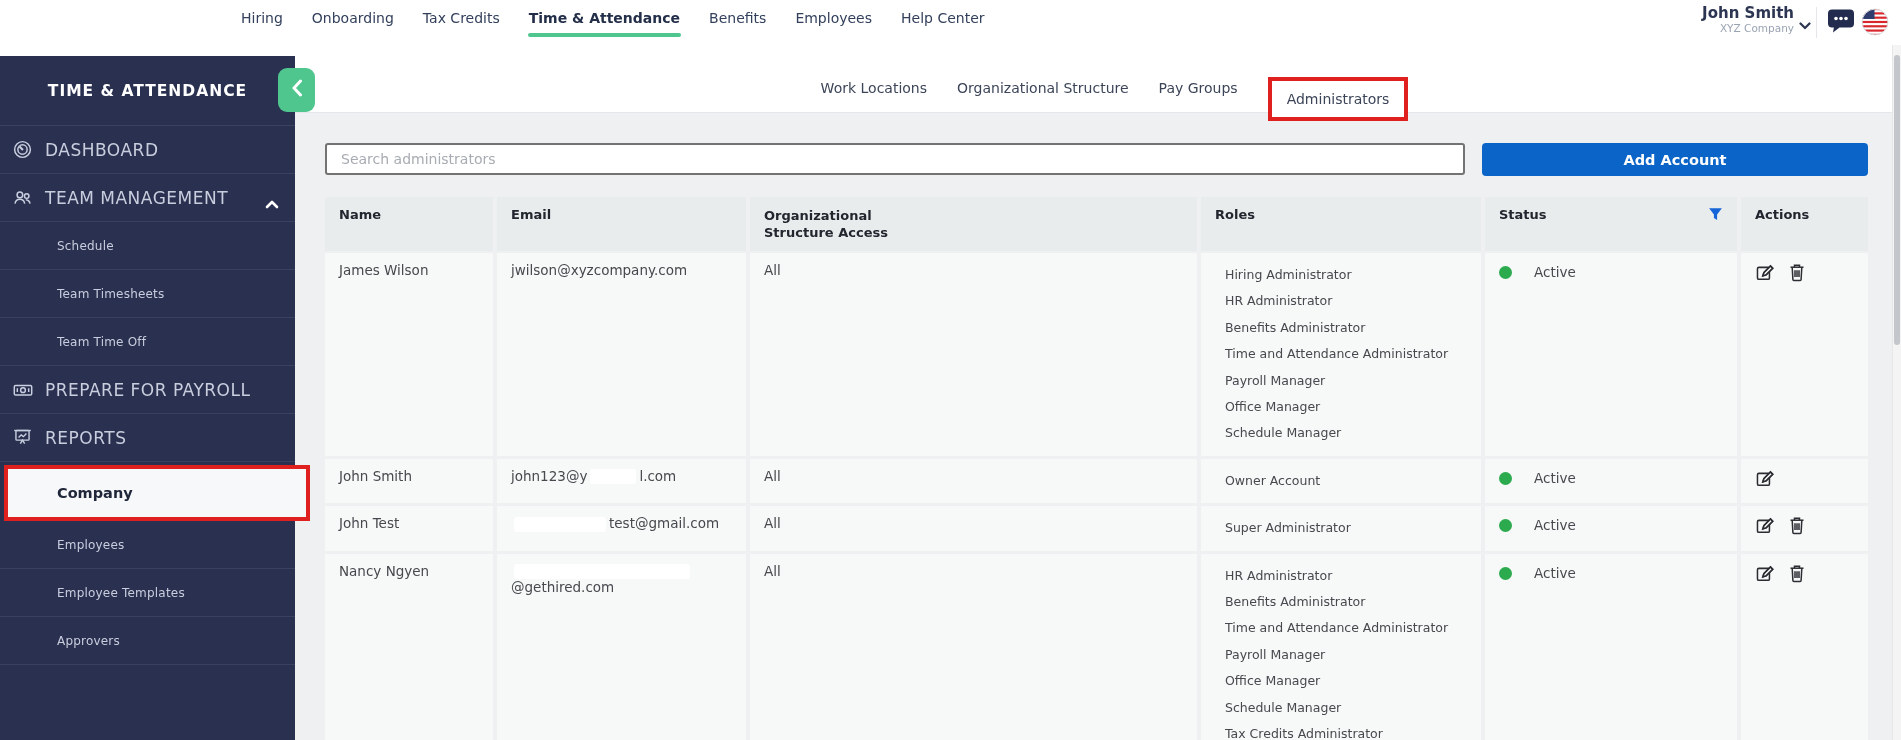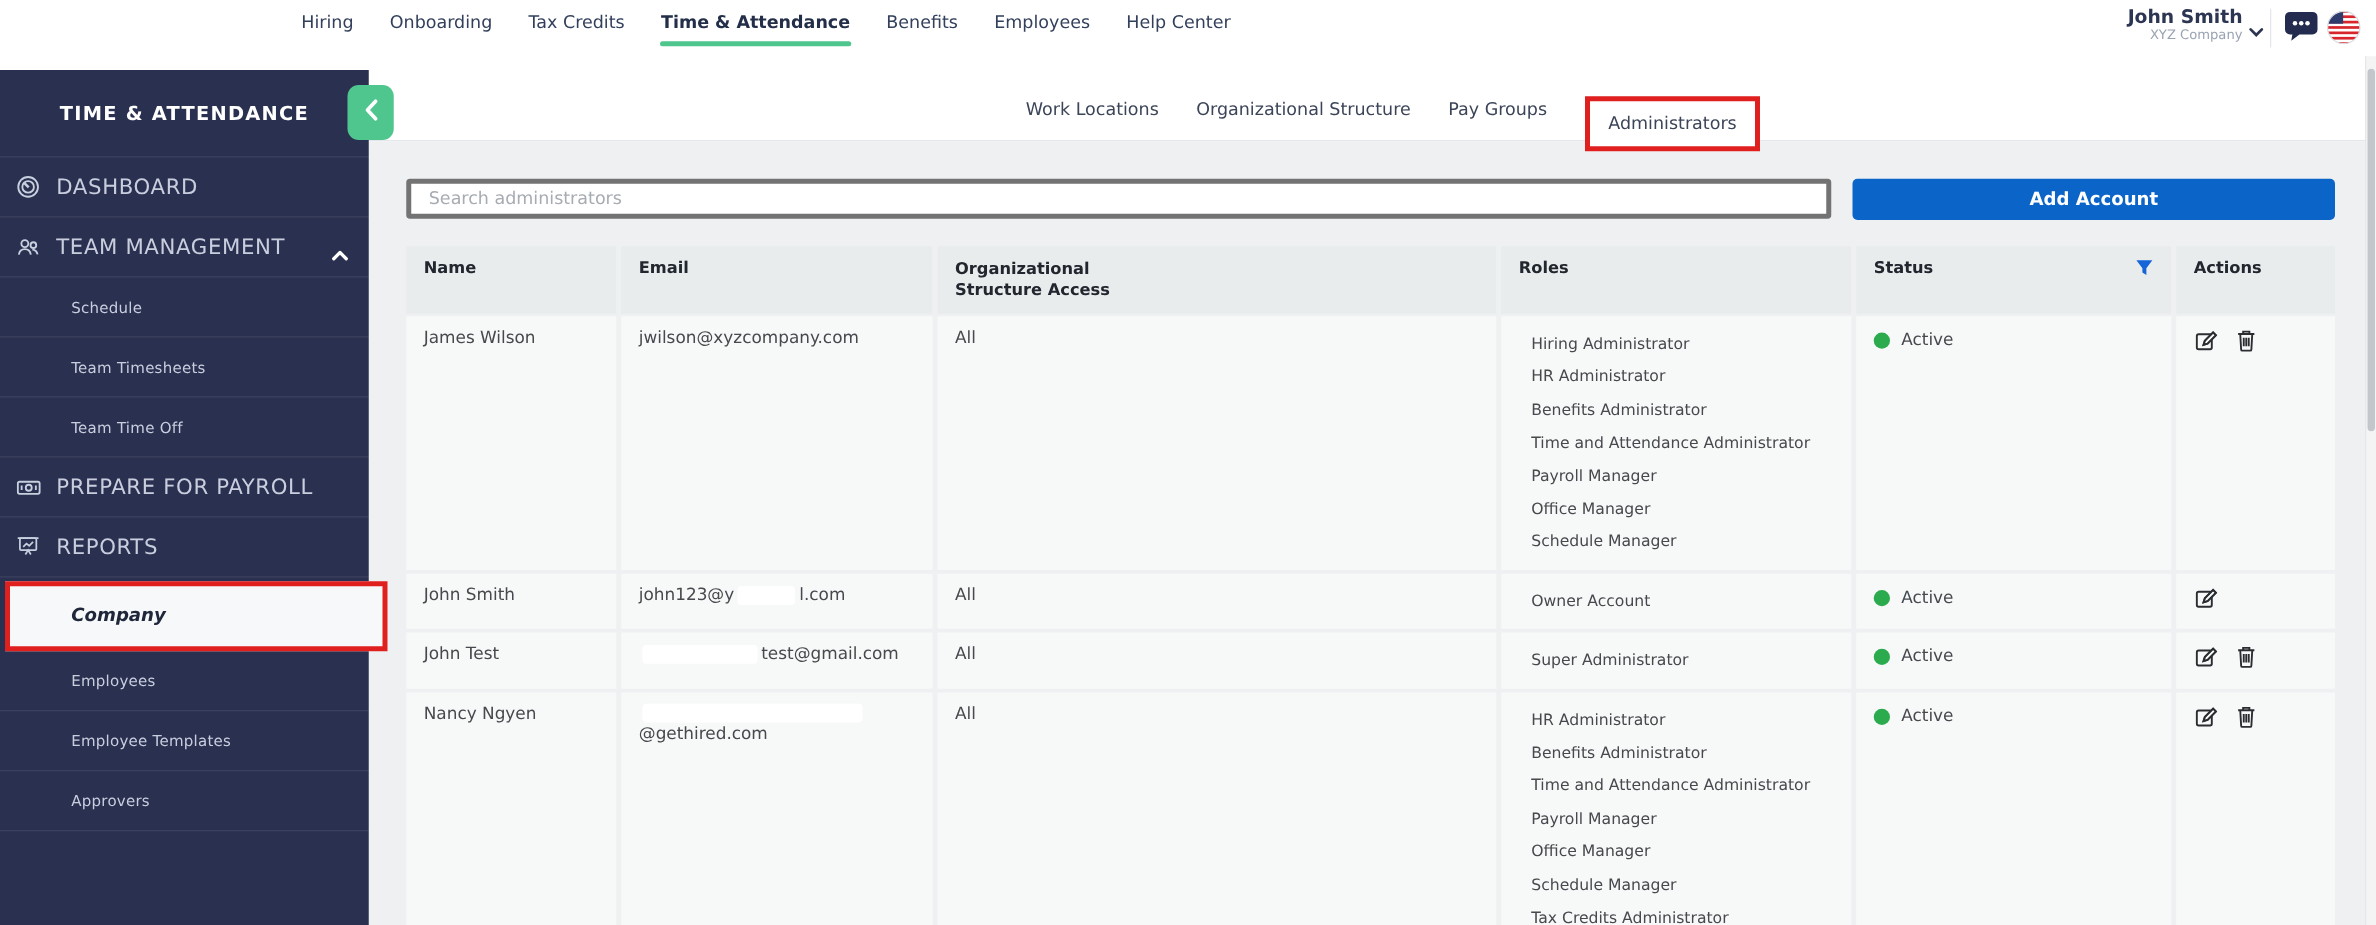--- a/index.html
+++ b/index.html
@@ -28,44 +28,44 @@
   .sidebar{position:absolute;left:0;top:56px;width:295px;height:684px;background:var(--sidebar);z-index:4;}
   .sidebar-title{height:70px;display:flex;align-items:center;justify-content:center;color:#fff;font-size:15.5px;font-weight:600;letter-spacing:1px;border-bottom:1px solid rgba(255,255,255,.09);}
   .collapse-btn{position:absolute;left:278px;top:68px;width:37px;height:44px;background:var(--green);border-radius:9px;display:flex;align-items:center;justify-content:center;z-index:7;cursor:pointer;}
   .side-item{height:48px;display:flex;align-items:center;border-bottom:1px solid rgba(255,255,255,.08);position:relative;cursor:pointer;}
   .side-item .s-icon{width:22px;margin-left:12px;display:flex;flex:none;}
   .side-item .s-label{margin-left:11px;font-size:17px;letter-spacing:.5px;color:#c9cede;white-space:nowrap;}
   .side-item.sub .s-label{margin-left:57px;font-size:12px;letter-spacing:.2px;}
   .side-caret{position:absolute;right:16px;top:20px;}
   .company-wrap{position:relative;height:56px;margin-top:3px;cursor:pointer;}
   .company-box{position:absolute;left:4px;top:0;width:306px;height:56px;border:4px solid var(--red);background:#f7f8fa;display:flex;align-items:center;z-index:5;}
-  .company-label{margin-left:49px;font-size:14.5px;font-weight:700;color:#20273a;font-style:italic;}
+  .company-label{margin-left:49px;font-size:14.5px;font-weight:700;color:#20273a;}
 
   
   .main{position:absolute;left:295px;top:45px;width:1606px;height:695px;}
   .tabbar{position:absolute;left:0;top:0;width:100%;height:68px;background:#fff;border-bottom:1px solid #e3e6ea;display:flex;align-items:flex-end;padding-left:33px;gap:30px;z-index:2;justify-content:center;}
   .tab{font-size:14px;color:#3c4558;padding-bottom:16px;cursor:pointer;white-space:nowrap;}
   .tab--annotated{border:4px solid var(--red);background:#fff;padding:10px 15px;margin-bottom:-9px;position:relative;z-index:3;}
   .content{position:absolute;left:0;top:68px;width:100%;height:627px;background:#eef0f2;overflow:hidden;}
-  .search-input{position:absolute;left:30px;top:30px;width:1140px;height:32px;background:#fff;border:4px solid #737373;border-radius:3px;padding:0 14px;font-size:14px;color:#444;outline:none;}
+  .search-input{position:absolute;left:30px;top:30px;width:1140px;height:32px;background:#fff;border:2px solid #737373;border-radius:3px;padding:0 14px;font-size:14px;color:#444;outline:none;}
   .search-input::placeholder{color:#a7abb2;}
   .add-btn{position:absolute;left:1187px;top:30px;width:386px;height:33px;background:var(--blue);color:#fff;border:none;border-radius:4px;font-size:14.5px;font-weight:600;cursor:pointer;}
 
   
   .table{position:absolute;left:30px;top:84px;width:1543px;}
   .thead,.trow{display:grid;grid-template-columns:168px 249px 447px 280px 252px 127px;column-gap:4px;}
   .thead{margin-bottom:2px;}
   .thead>div{background:#e9eced;padding:10px 14px;min-height:54px;font-size:13px;font-weight:700;color:#22262e;}
   .th-org span{display:inline-block;width:128px;line-height:17px;}
   .th-status{display:flex;justify-content:space-between;align-items:flex-start;}
   .trow{margin-bottom:3px;}
   .trow>div{background:#f7f8f8;padding:9px 14px;font-size:13.5px;color:#46494d;min-height:40px;}
   .cell-roles{padding-left:24px !important;font-size:12.5px !important;}
   .roles-list{list-style:none;line-height:26.4px;white-space:nowrap;}
-  .status-cell{display:flex;align-items:flex-start;gap:9px;padding-top:11px !important;}
+  .status-cell{display:flex;align-items:flex-start;gap:22px;padding-top:11px !important;}
   .status-dot{width:13px;height:13px;border-radius:50%;background:var(--status-green);margin-top:2px;flex:none;}
   .actions-cell{display:flex;gap:15px;align-items:flex-start;padding-top:10px !important;}
   .icon-btn{width:19px;height:19px;display:flex;cursor:pointer;}
   .redacted{display:inline-block;height:15px;background:#fff;border-radius:3px;vertical-align:middle;margin:0 3px;}
 
   
   .scrollbar{position:absolute;left:1892px;top:45px;width:9px;height:695px;background:#f4f4f5;border-left:1px solid #e6e7e9;z-index:8;}
   .scroll-thumb{position:absolute;left:1px;top:10px;width:6px;height:290px;background:#c3c6cb;border-radius:3px;}
 </style>
 </head>

